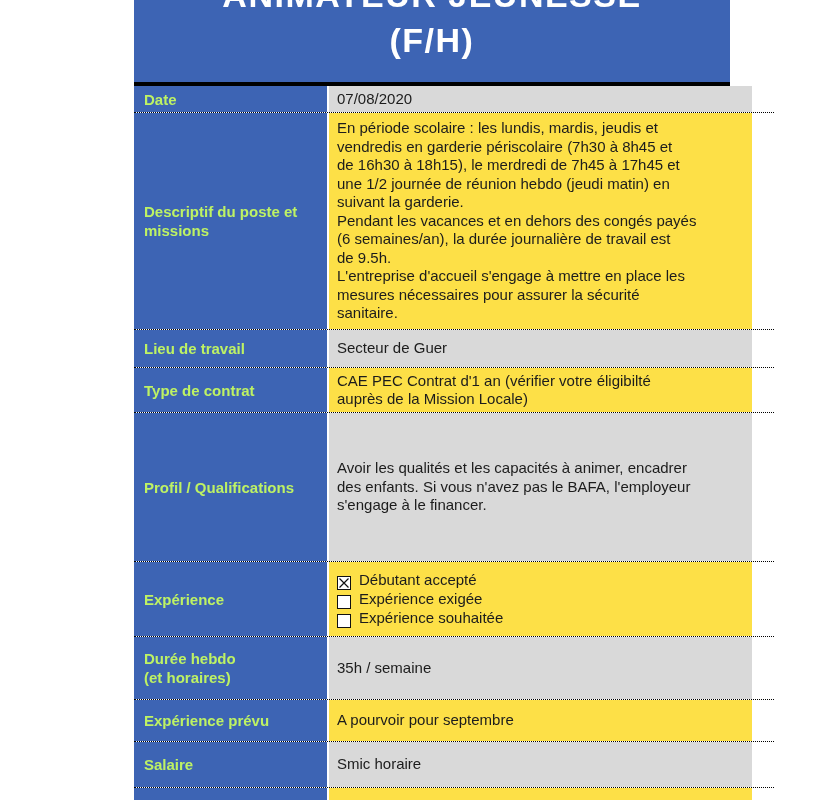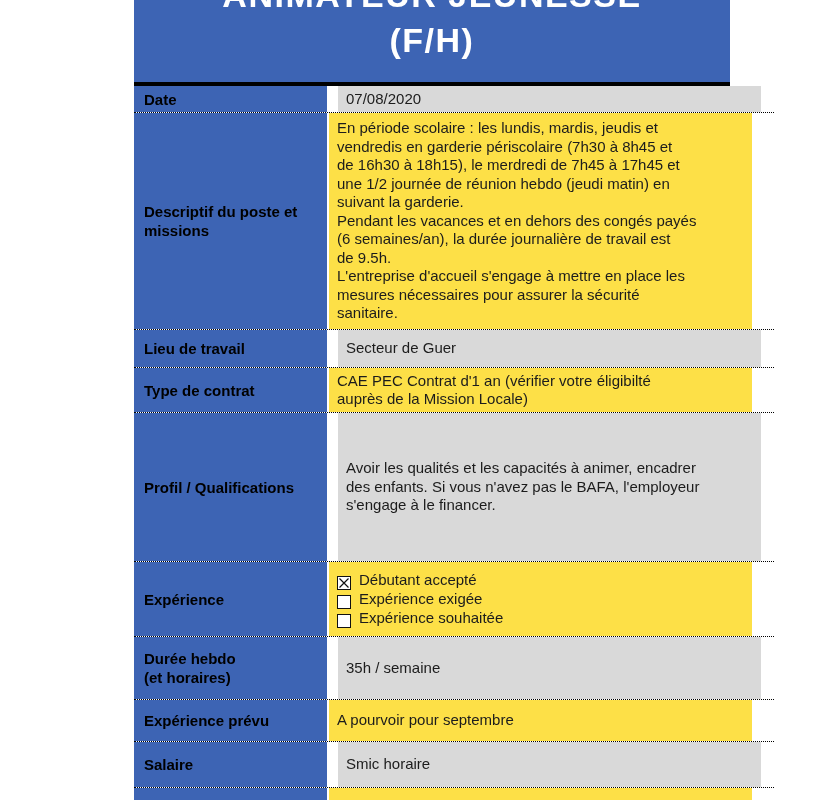--- a/index.html
+++ b/index.html
@@ -9,27 +9,27 @@
 
   
   .doc-header { height:82px; background:#3d64b4; overflow:hidden; }
   .doc-title { margin-top:-27px; text-align:center; color:#ffffff; font-weight:bold;
                font-size:34px; line-height:45px; letter-spacing:1.5px; white-space:nowrap; }
   .thick-line { height:4px; background:#000000; }
 
   
   .row { display:flex; width:640px; border-bottom:1px dotted #000000; }
   .row.last { border-bottom:none; }
-  .label-cell { width:193px; background:#3d64b4; color:#000000; font-weight:bold;
+  .label-cell { width:193px; background:#3d64b4; color:#bef264; font-weight:bold;
                 font-size:15px; line-height:19px; display:flex; align-items:center;
                 padding:2px 8px 2px 10px; white-space:pre-line; }
   .value-cell { width:425px; border-left:2px solid #ffffff; display:flex; flex-direction:column;
                 justify-content:center; padding:3px 6px 3px 8px; color:#1c1c1c;
                 font-size:15px; line-height:18.5px; }
-  .value-cell.grey { background:#d9d9d9;margin-left:9px; }
+  .value-cell.grey { background:#d9d9d9; }
   .value-cell.white { background:#fde047; }
   .ml { white-space:pre-line; }
 
   
   .opt { display:flex; align-items:flex-end; height:19px; }
   .cb { width:14px; height:14px; border:1.5px solid #111111; background:#ffffff;
         display:inline-flex; align-items:center; justify-content:center; margin-right:8px;
         flex:0 0 auto; }
   .cb svg { display:block; }
 </style>

